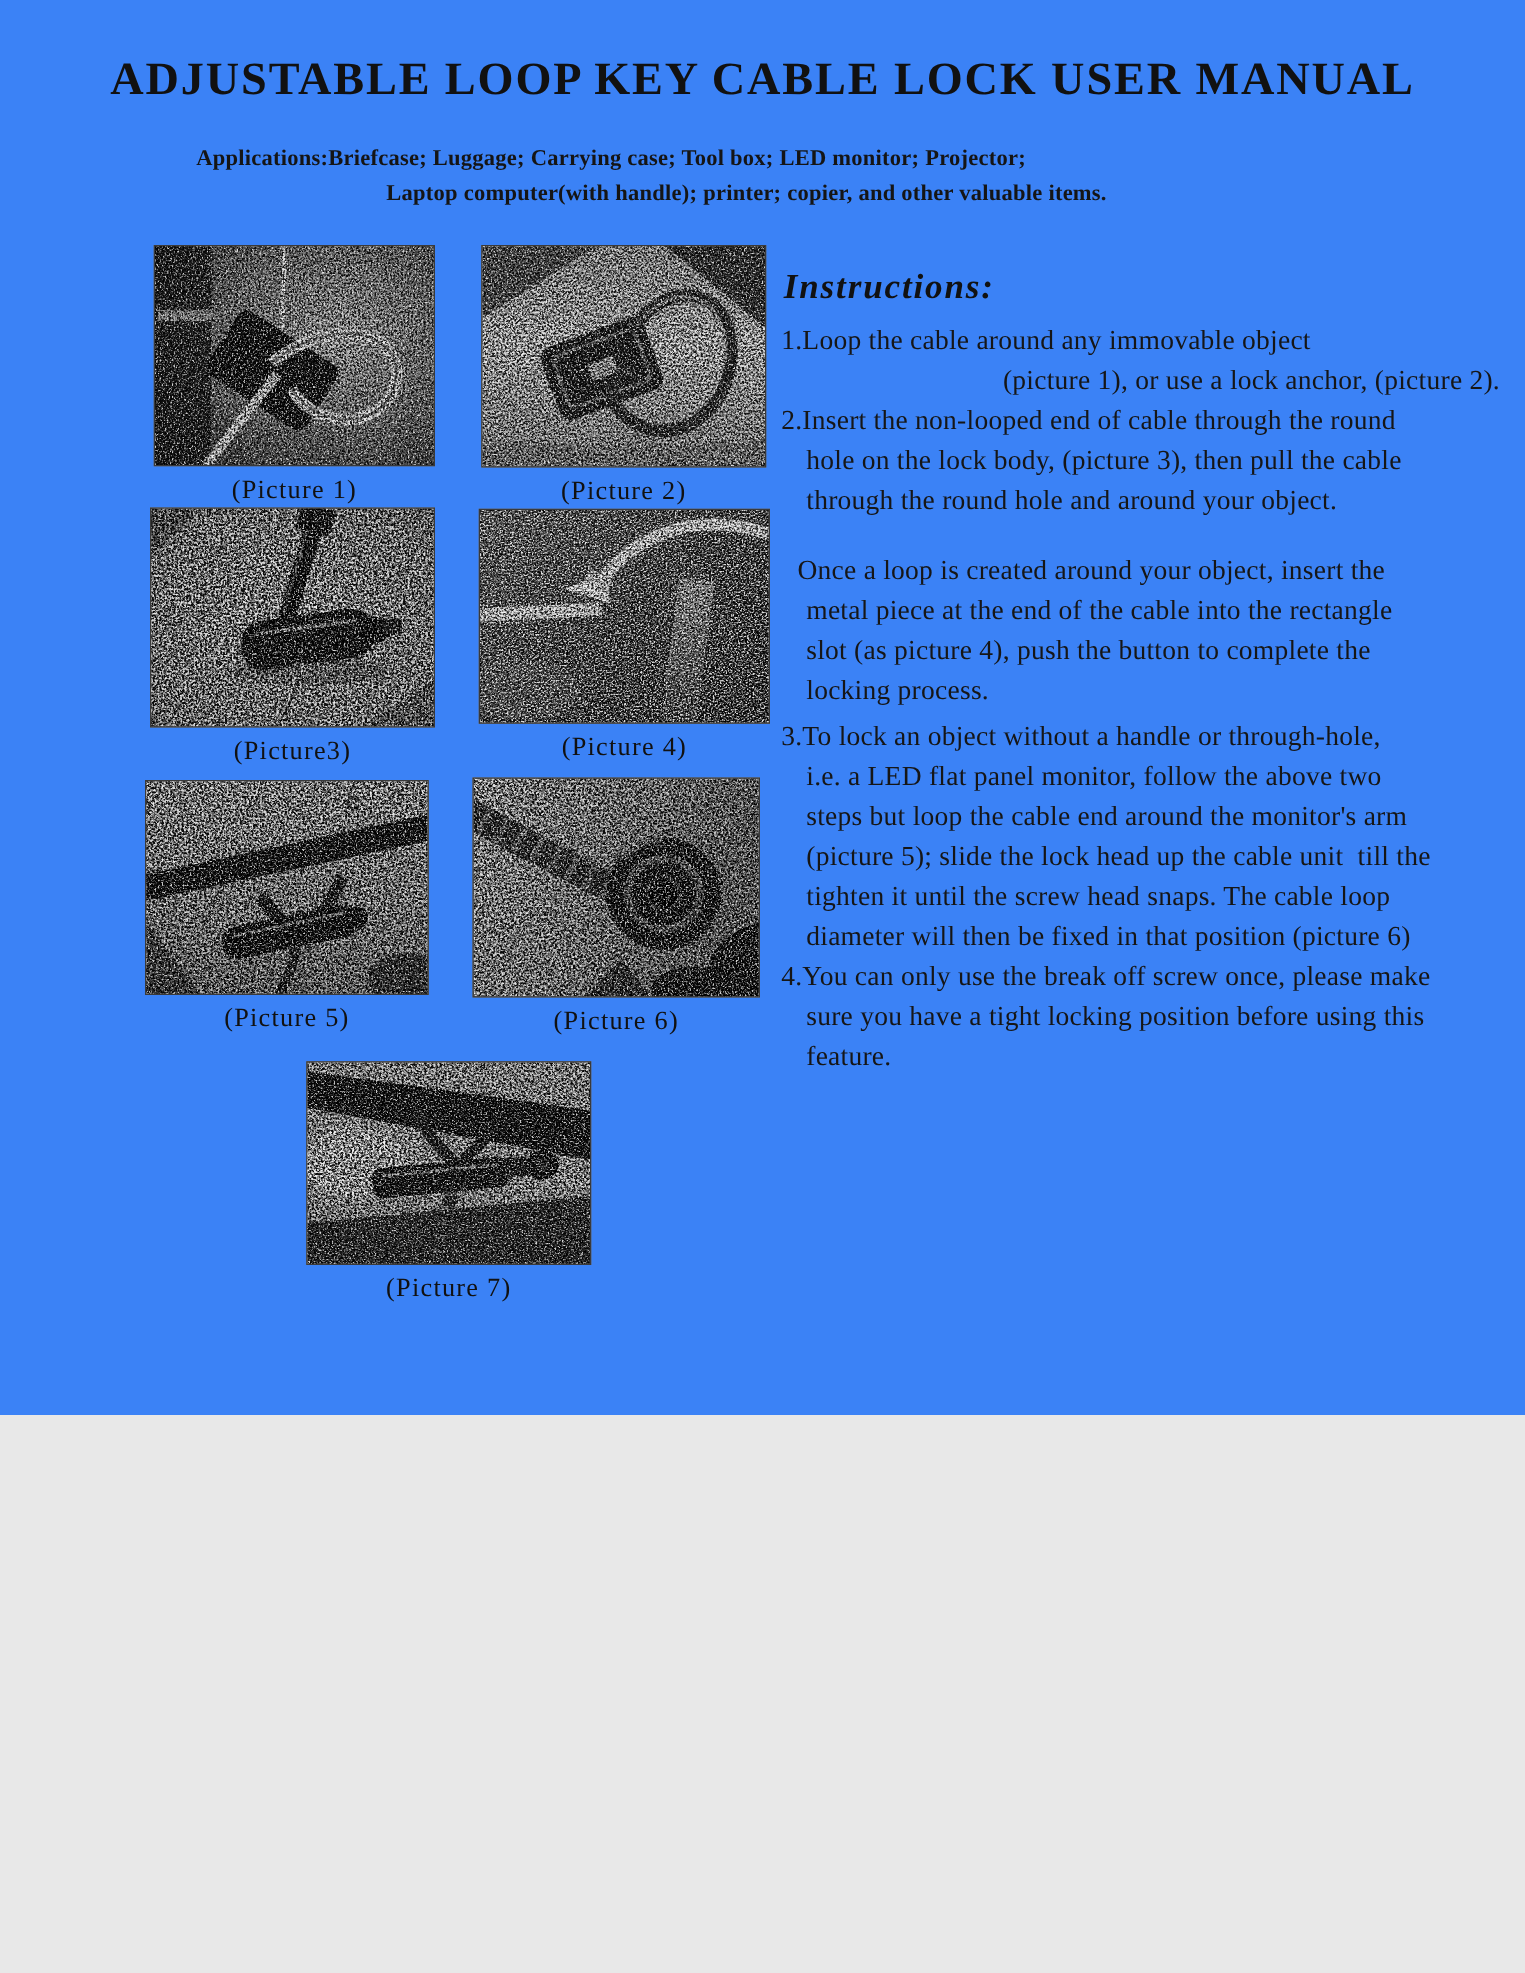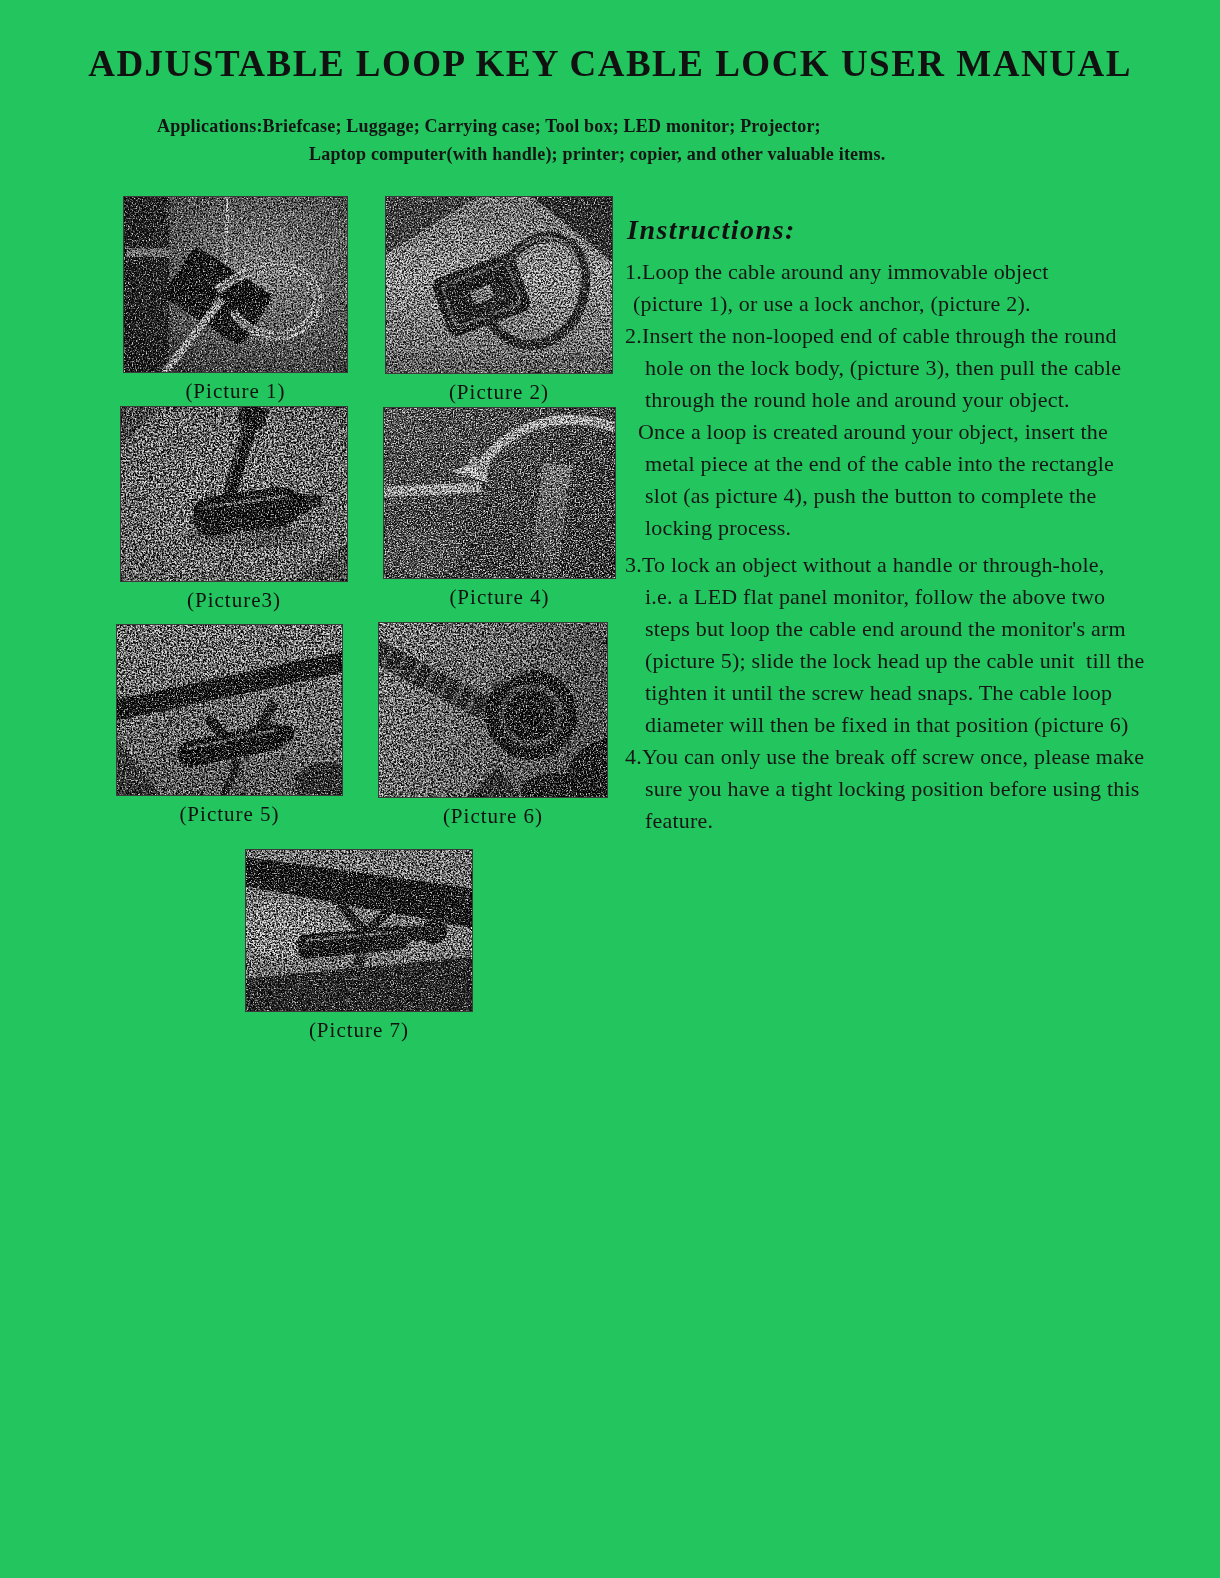--- a/index.html
+++ b/index.html
@@ -1,18 +1,18 @@
 <!DOCTYPE html>
 <html><head>
 <meta charset="utf-8">
 <style>
   html,body{margin:0;padding:0;background:#e8e8e8;}
   .page{
-    position:relative;width:1220px;height:1578px;margin:0 auto;
-    background:#22c55e;color:#1a1a1a;
+    position:relative;width:1220px;height:1132px;margin:0 auto;
+    background:#3b82f6;color:#1a1a1a;
     font-family:"Liberation Serif","DejaVu Serif",serif;
     overflow:hidden;
   }
   .title{
     position:absolute;top:42px;left:0;width:100%;
     text-align:center;font-size:37px;font-weight:bold;
     letter-spacing:1.5px;margin:0;color:#111;
   }
   .apps{
     position:absolute;left:157px;top:112px;
@@ -33,22 +33,22 @@
   .instructions h2{
     margin:0 0 10px 2px;font-size:28px;font-style:italic;font-weight:bold;
     letter-spacing:1.5px;color:#111;
   }
   .item{margin:0;}
   .item.gap{margin-top:5px;}
   .ln{
     font-size:22px;line-height:32px;letter-spacing:0.2px;
     white-space:pre;color:#161616;
   }
-  .ind-xs{padding-left:8px;}
-  .ind-sm{padding-left:13px;}
+  .ind-xs{padding-left:8px;text-align:right;}
+  .ind-sm{padding-left:13px;margin-top:24px;}
   .ind-md{padding-left:20px;}
 </style>
 </head>
 <body>
 
 <div class="page">
 
   <h1 class="title">ADJUSTABLE LOOP KEY CABLE LOCK USER MANUAL</h1>
 
   <div class="apps">

